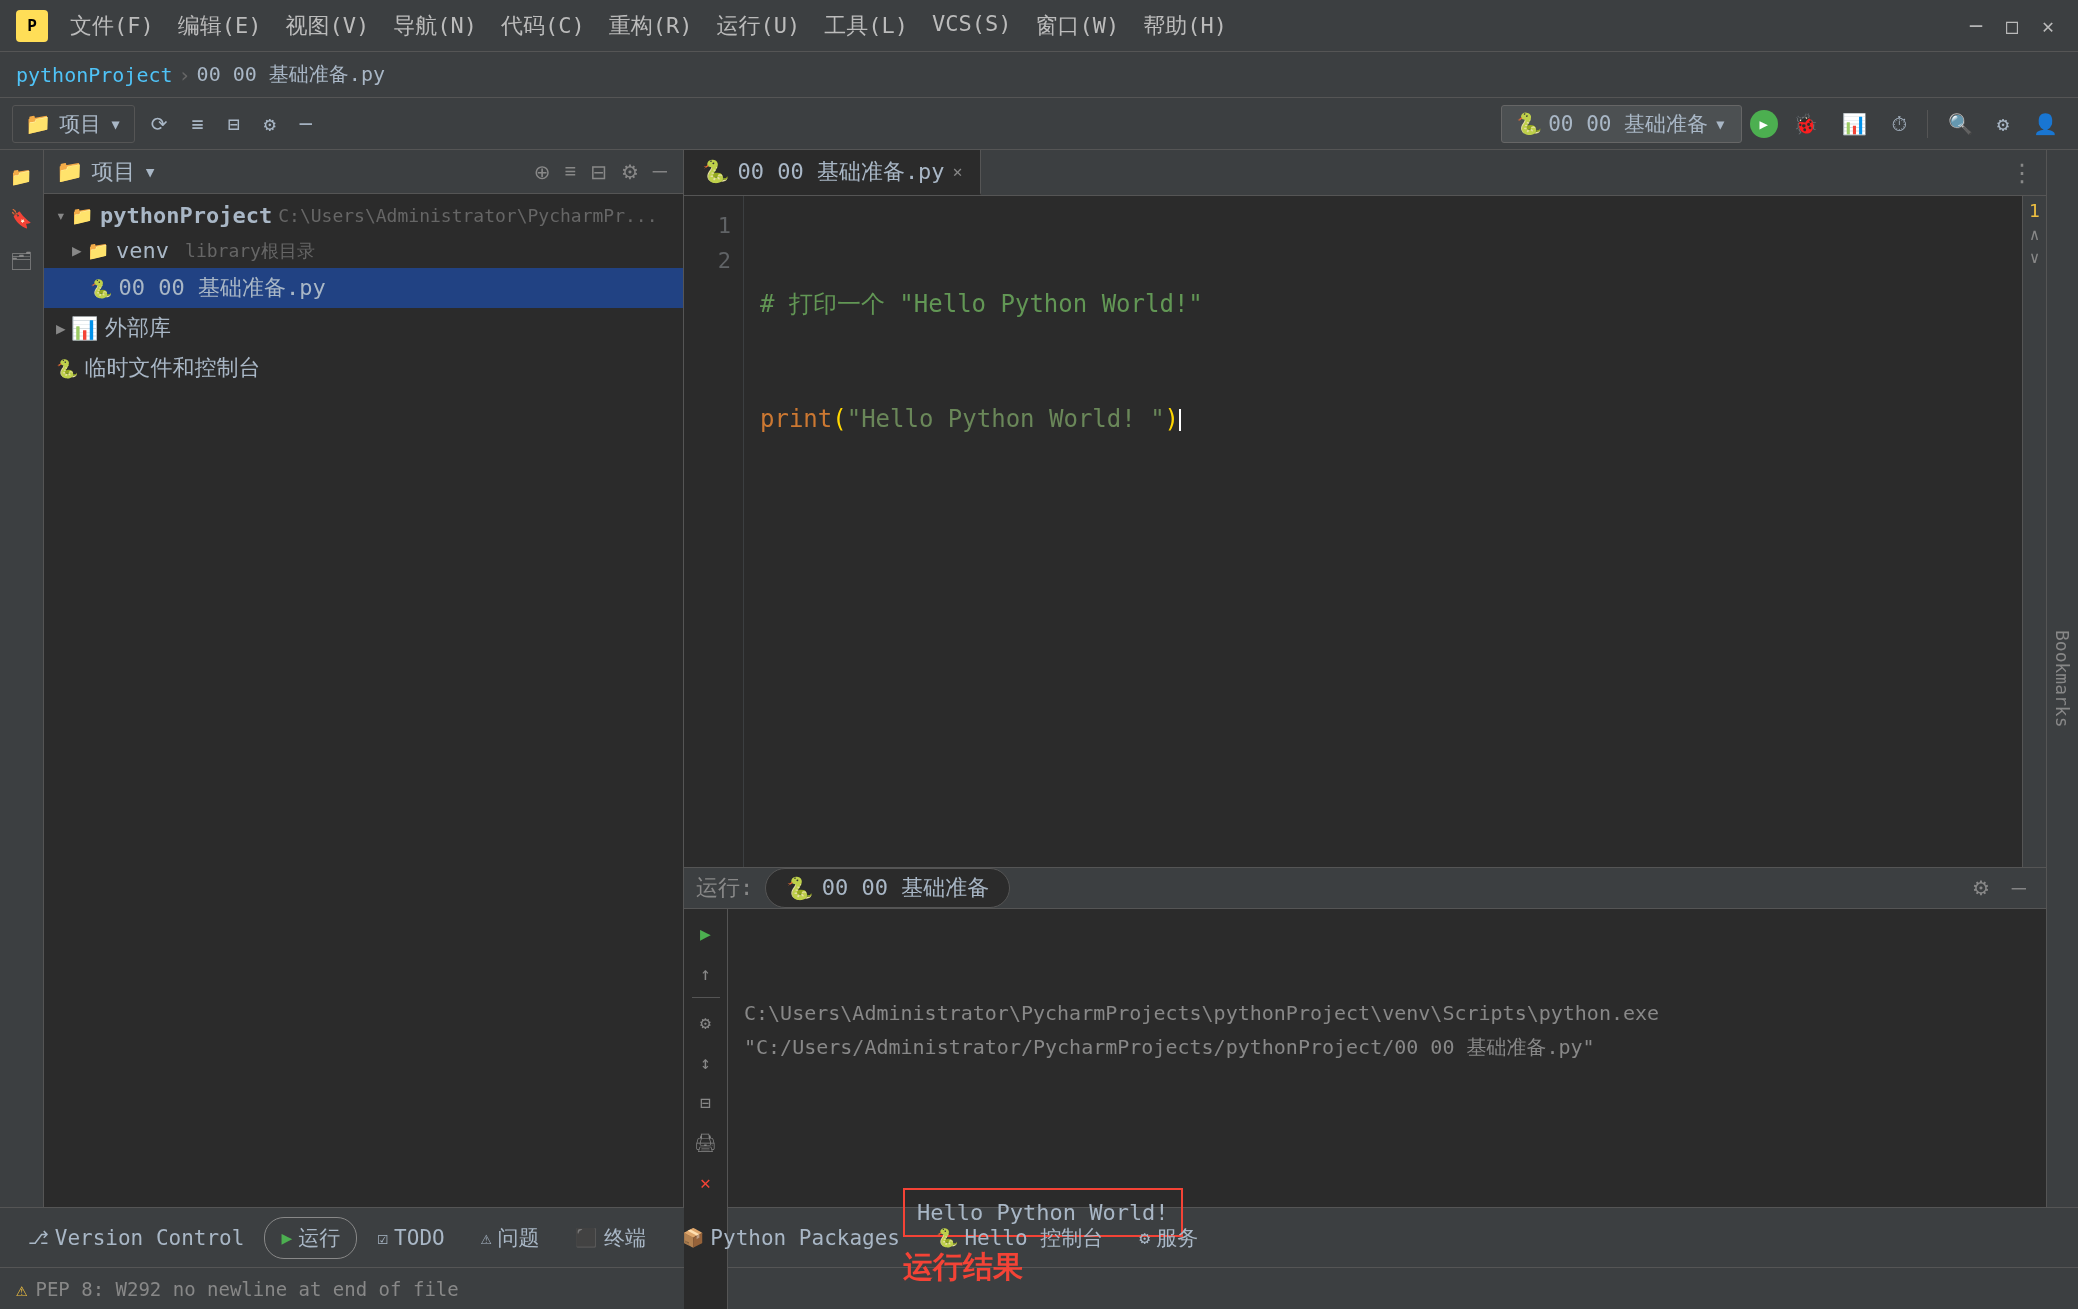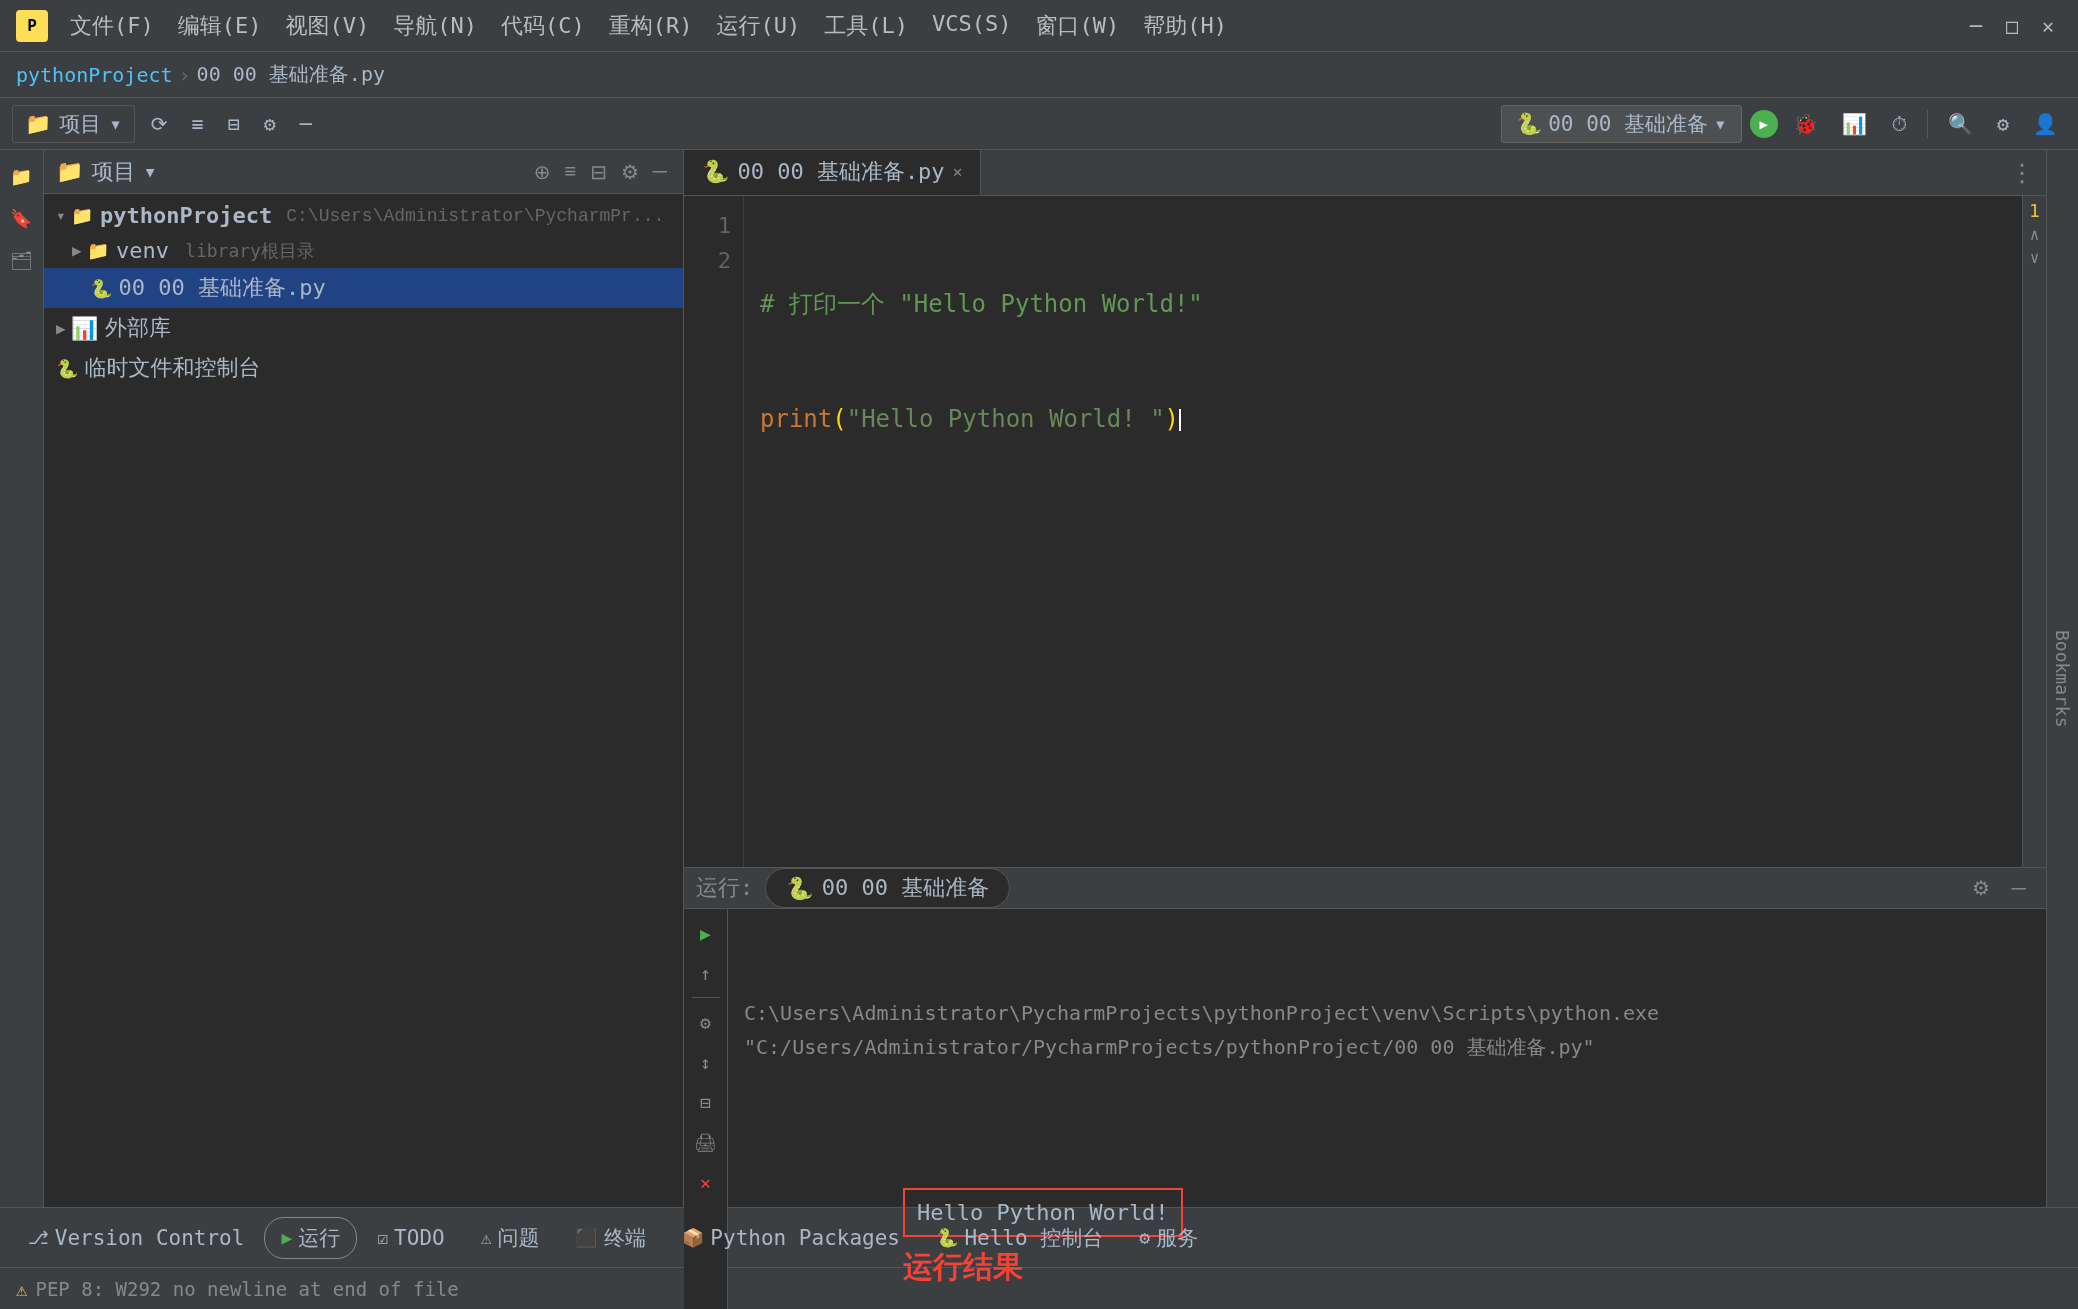--- a/index.html
+++ b/index.html
@@ -498,21 +498,21 @@
         <button class="tree-action-btn">⚙</button>
         <button class="tree-action-btn">─</button>
       </div>
     </div>
     <div class="tree-content">
 
       <div class="tree-item">
         <span class="tree-arrow">▾</span>
         <span class="tree-icon folder-icon">📁</span>
         <span style="color:#a9b7c6;font-weight:bold;">pythonProject</span>
-        <span style="color:#666;font-size:18px;margin-left:8px;font-family:Liberation Mono, monospace;">C:\Users\Administrator\PycharmPr...</span>
+        <span style="color:#666;font-size:18px;margin-left:0;">C:\Users\Administrator\PycharmPr...</span>
       </div>
 
       <div class="tree-item tree-item-indent-1">
         <span class="tree-arrow">▶</span>
         <span class="tree-icon" style="color:#888;">📁</span>
         <span>venv</span>
         <span style="color:#666;font-size:18px;margin-left:10px;">library根目录</span>
       </div>
 
       <div class="tree-item tree-item-indent-1 selected">

